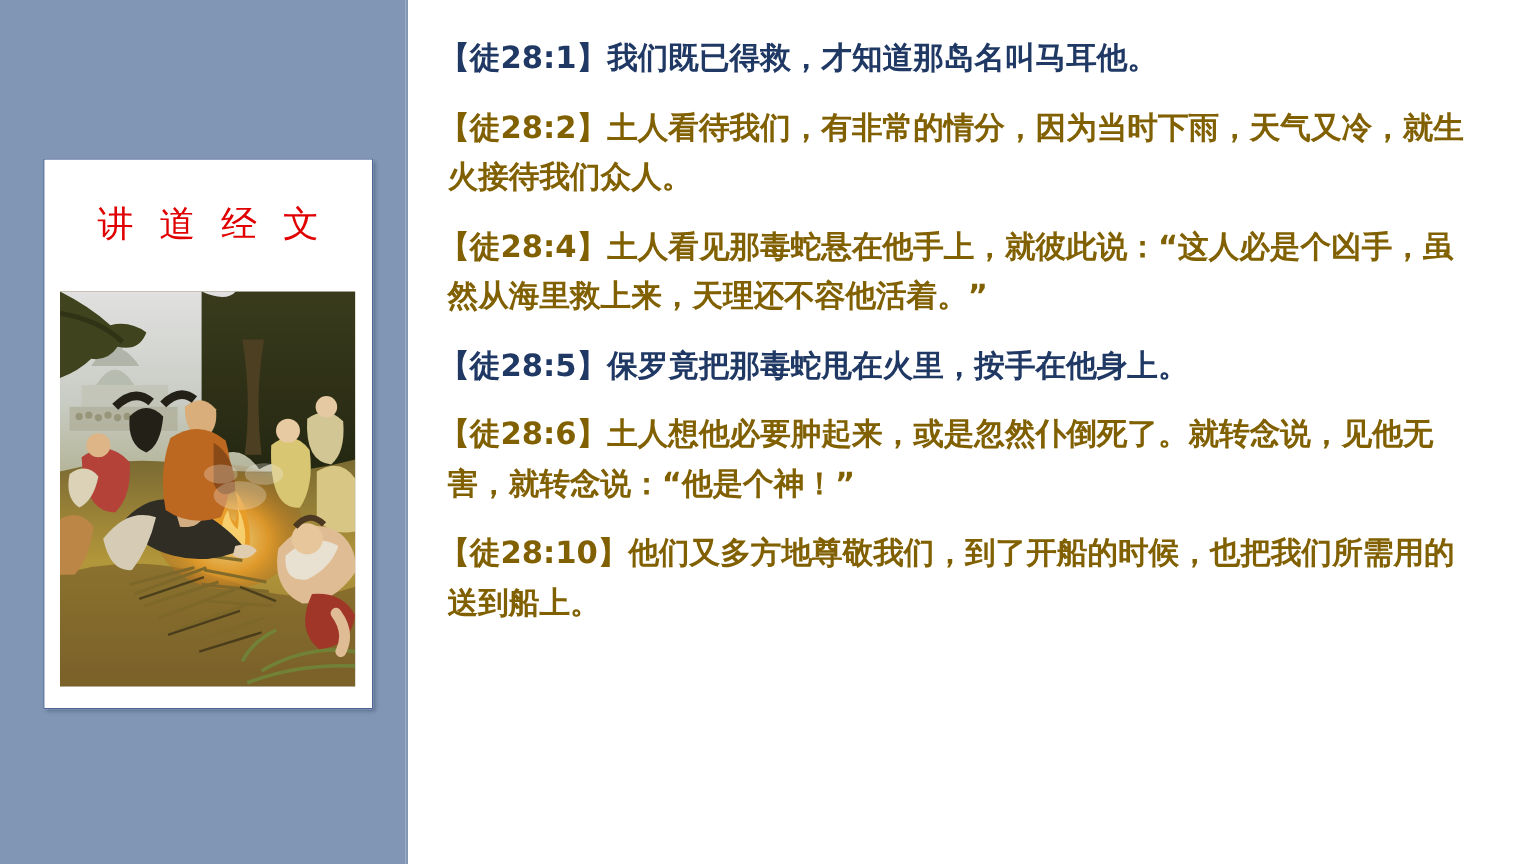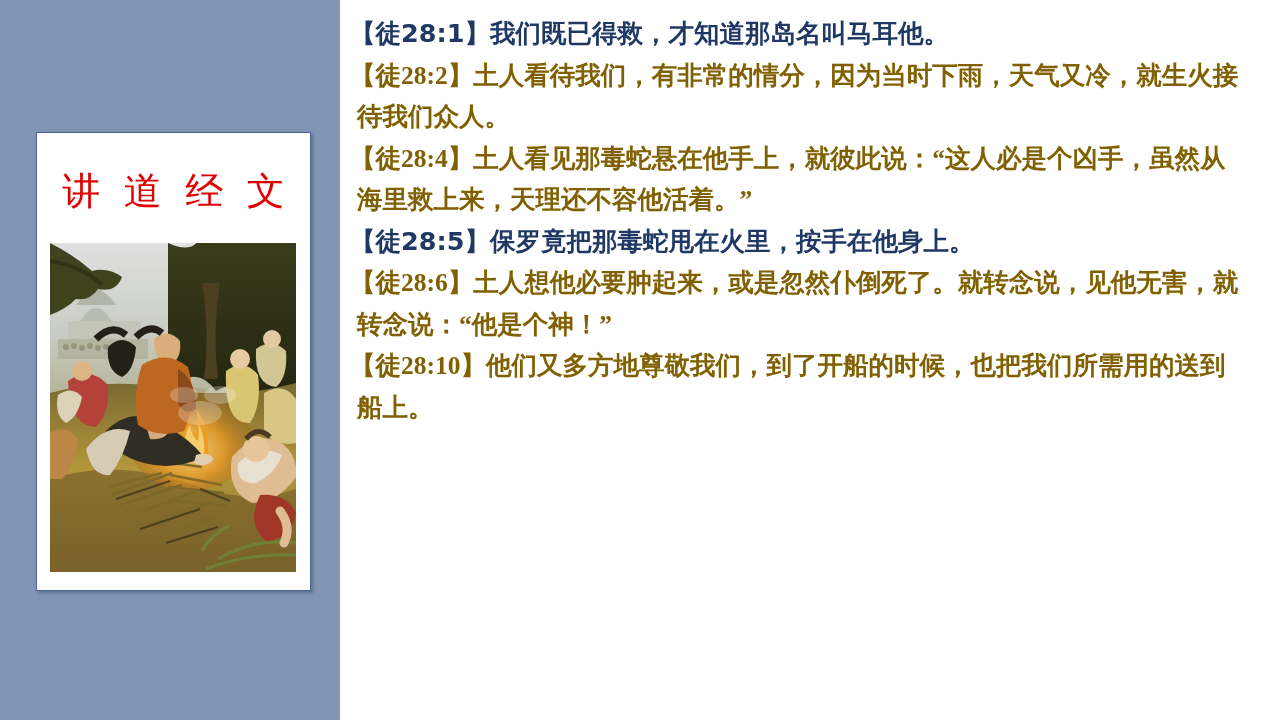--- a/index.html
+++ b/index.html
@@ -50,21 +50,21 @@
     box-sizing: border-box;
   }
   .card-title {
     position: absolute;
     left: 0;
     top: 38px;
     width: 100%;
     text-align: center;
     color: #e00000;
     font-family: "Liberation Serif", "DejaVu Serif", serif;
-    font-size: 38px;
+    font-size: 30px;
     letter-spacing: 7px;
     text-indent: 7px;
     line-height: 1.1;
   }
 
   .painting {
     position: absolute;
     left: 13px;
     top: 110px;
     width: 246px;
@@ -83,29 +83,29 @@
     height: 720px;
     background: #ffffff;
     padding: 13px 0 0 0;
     box-sizing: border-box;
   }
   .verse {
     font-family: "DejaVu Sans", "Liberation Sans", sans-serif;
     font-weight: bold;
     font-size: 25.5px;
     line-height: 41.5px;
-    margin: 0;
+    margin: 16px;
     padding: 0 30px 0 10px;
     text-indent: 0;
     letter-spacing: 0px;
     word-break: break-all;
     white-space: normal;
   }
   .verse.navy  { color: #1f3864; }
-  .verse.gold  { color: #806000; font-family: Liberation Serif, serif; }
+  .verse.gold  { color: #806000; }
   
   .verse { padding-left: 17px; text-indent: -7px; }
 </style>
 </head>
 <body>
 
 <div class="slide">
 
   <div class="left-panel"></div>
 

